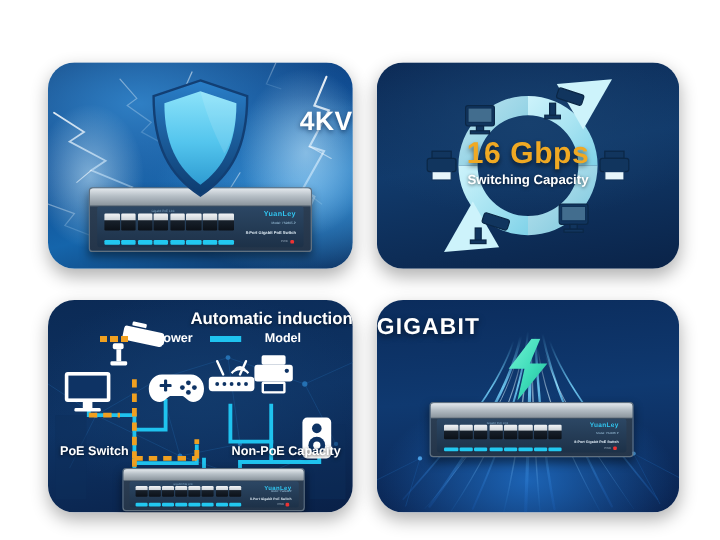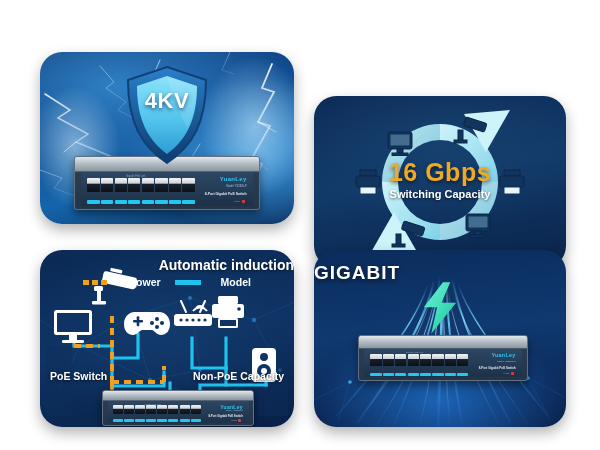--- a/index.html
+++ b/index.html
@@ -21,21 +21,21 @@
       radial-gradient(ellipse 120% 90% at 30% 20%, #2f7fc4 0%, rgba(47,127,196,0) 60%),
       radial-gradient(ellipse 90% 80% at 85% 60%, #3c93d6 0%, rgba(60,147,214,0) 55%),
       linear-gradient(165deg,#10386e 0%,#0f4a8f 35%,#1565ab 65%,#0c2f5e 100%);
   }
   .bolt-svg{position:absolute; inset:0; width:100%; height:100%;}
   .shield-wrap{
     position:absolute; left:50%; top:12px; transform:translateX(-50%);
     width:92px; height:104px; z-index:4;
   }
   .kv-text{
-    position:absolute; left:0; right:0; top:36px; text-align:center;
+    position:absolute; left:0; right:0; top:36px; text-align:right;
     color:#fff; font-size:22px; font-weight:bold; letter-spacing:.5px;
     text-shadow:0 2px 4px rgba(0,30,70,.65); z-index:5;
   }
   
   .switch{
     position:absolute; border-radius:3px;
     background:linear-gradient(180deg,#cfd6db 0%,#9fa9b1 18%,#7d8890 26%,#2b3d52 30%,#24354a 100%);
     box-shadow:0 4px 8px rgba(0,0,0,.45);
     border:1px solid #60707f;
   }
@@ -89,21 +89,20 @@
     display:flex; gap:10%; align-items:center; justify-content:flex-end;
   }
   .pw-dot{width:3px;height:3px;background:#e33;border-radius:1px;}
   .pw-lbl{color:#9ab;font-size:2.4px;}
 
   
   #panel-capacity{ left:314px; top:52px; width:252px; height:172px;
     background:
       radial-gradient(ellipse 95% 70% at 50% 30%, #17406e 0%, rgba(23,64,110,0) 65%),
       linear-gradient(170deg,#0c2a55 0%,#113a6b 45%,#0a2348 100%);
-    margin-top: 44px;
   }
   .cap-center{
     position:absolute; left:0; right:0; top:64px; text-align:center; z-index:5;
   }
   .cap-num{
     color:#f0a923; font-size:25px; font-weight:bold; letter-spacing:.5px;
     text-shadow:0 2px 4px rgba(0,0,0,.55); line-height:1;
   }
   .cap-sub{
     color:#ffffff; font-size:11px; font-weight:bold; margin-top:3px;

